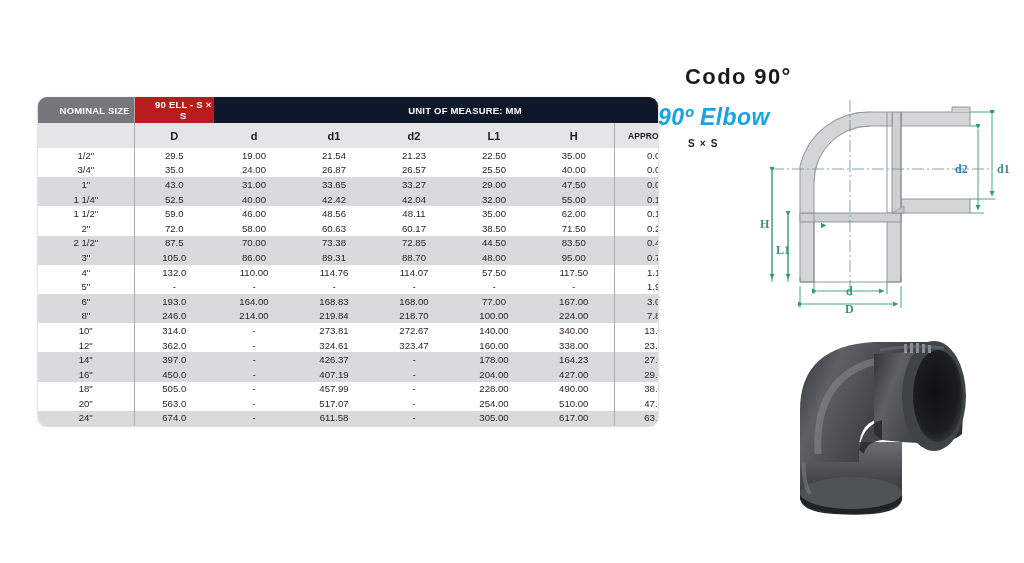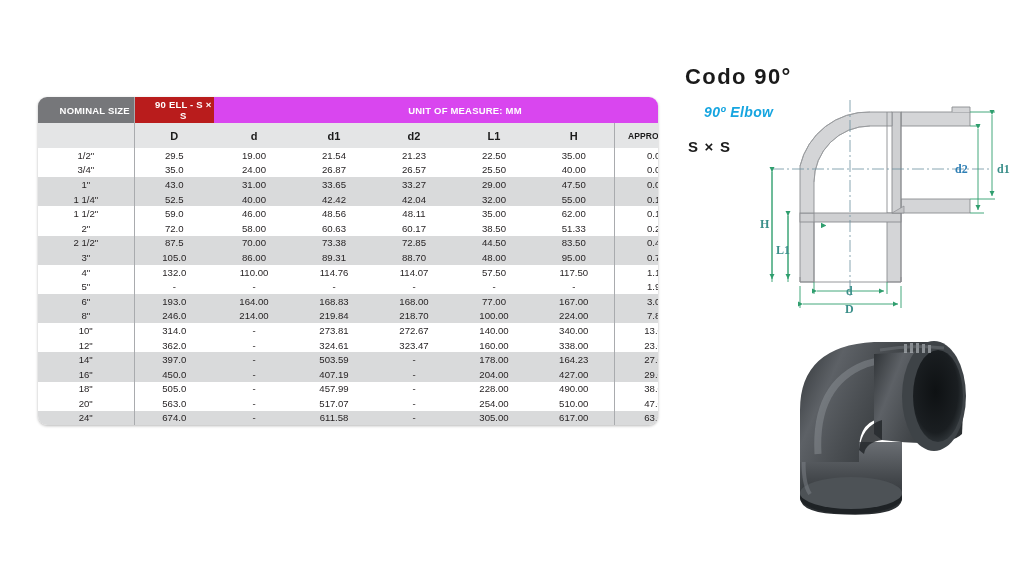--- a/index.html
+++ b/index.html
@@ -30,21 +30,21 @@
     font-size:9.5px;
     font-weight:bold;
     letter-spacing:0.2px;
     color:#ffffff;
     text-align:center;
     vertical-align:middle;
     padding-left:18px;
   }
   th.hdr-gray { background:#76777a; }
   th.hdr-gray2 { background:#b91c1c; }
-  th.hdr-blue  { background:#d946ef; font-size:10.5px; letter-spacing:0.3px; }
+  th.hdr-blue  { background:#0f172a; font-size:10.5px; letter-spacing:0.3px; }
 
   
   tr.subhdr th {
     height:25px;
     background:#e4e5e6;
     color:#1b1b1b;
     font-size:11px;
     font-weight:bold;
     text-align:center;
     vertical-align:middle;
@@ -69,27 +69,27 @@
   tr.subhdr th.c-size { border-right:1px solid #a9abae; }
   tr.subhdr th.c-wt { border-left:1px solid #a9abae; }
 
   
   #title-codo {
     position:absolute; left:685px; top:64px;
     font-size:22px; font-weight:bold; color:#1a1a1a;
     letter-spacing:1.4px;
   }
   #title-elbow {
-    position:absolute; left:704px; top:104px;
-    font-size:14px; font-weight:bold; font-style:italic;
+    position:absolute; left:658px; top:104px;
+    font-size:23px; font-weight:bold; font-style:italic;
     color:#16a5e0; letter-spacing:0.4px;
   }
   #title-ss {
     position:absolute; left:688px; top:138px;
-    font-size:15px; font-weight:bold; color:#1a1a1a;
+    font-size:10px; font-weight:bold; color:#1a1a1a;
     letter-spacing:1.2px;
   }
 
   
   #drawing { position:absolute; left:752px; top:96px; width:262px; height:228px; }
   #drawing svg { display:block; }
 
   
   #photo { position:absolute; left:762px; top:322px; width:232px; height:222px; }
   #photo svg { display:block; }
@@ -177,21 +177,21 @@
           <td>62.00</td>
           <td class="c-wt">0.17</td>
         </tr>
         <tr class="drow">
           <td class="c-size">2"</td>
           <td>72.0</td>
           <td>58.00</td>
           <td>60.63</td>
           <td>60.17</td>
           <td>38.50</td>
-          <td>51.33</td>
+          <td>71.50</td>
           <td class="c-wt">0.26</td>
         </tr>
         <tr class="drow alt">
           <td class="c-size">2 1/2"</td>
           <td>87.5</td>
           <td>70.00</td>
           <td>73.38</td>
           <td>72.85</td>
           <td>44.50</td>
           <td>83.50</td>
@@ -264,21 +264,21 @@
           <td>324.61</td>
           <td>323.47</td>
           <td>160.00</td>
           <td>338.00</td>
           <td class="c-wt">23.00</td>
         </tr>
         <tr class="drow alt">
           <td class="c-size">14"</td>
           <td>397.0</td>
           <td>-</td>
-          <td>503.59</td>
+          <td>426.37</td>
           <td>-</td>
           <td>178.00</td>
           <td>164.23</td>
           <td class="c-wt">27.00</td>
         </tr>
         <tr class="drow alt">
           <td class="c-size">16"</td>
           <td>450.0</td>
           <td>-</td>
           <td>407.19</td>

